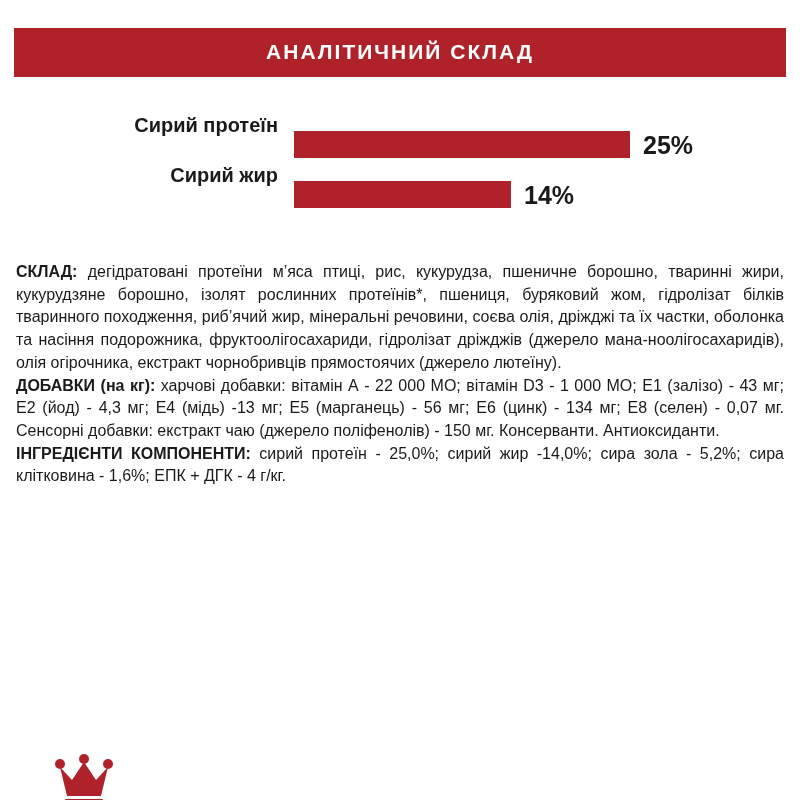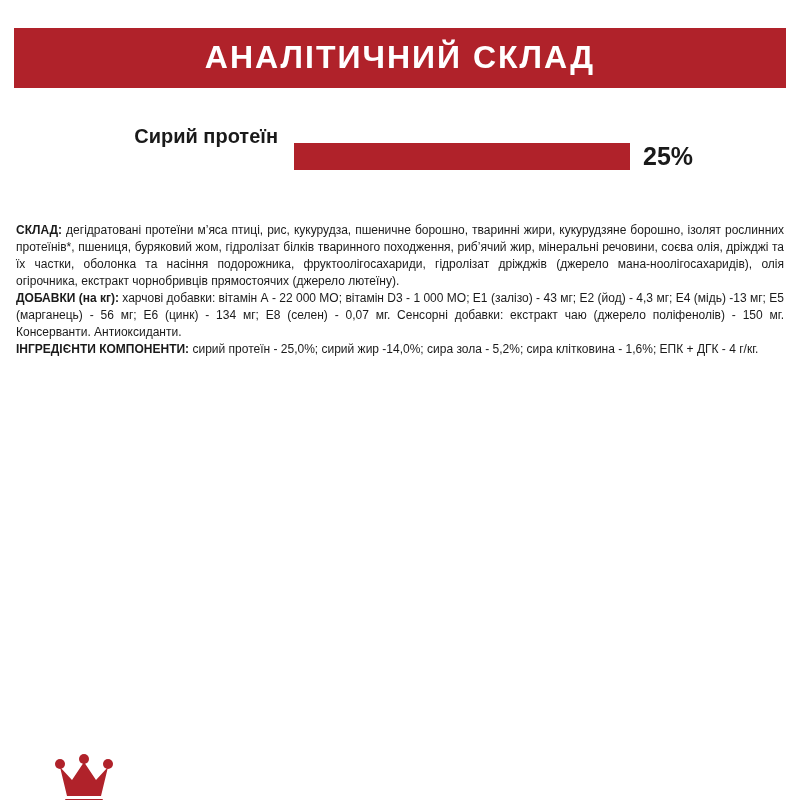--- a/index.html
+++ b/index.html
@@ -18,21 +18,21 @@
     padding: 0 14px;
   }
 
   
   .banner {
     background: #b0222a;
     color: #ffffff;
     text-align: center;
     font-weight: bold;
     letter-spacing: 2px;
-    font-size: 32px;
+    font-size: 21px;
     line-height: 1;
     padding: 13px 0 15px;
   }
   .banner.first { margin-top: 28px; }
 
   
   .chart {
     margin-top: 26px;
     padding-left: 6px;
   }
@@ -46,40 +46,40 @@
     width: 274px;
     text-align: right;
     padding-right: 16px;
     font-size: 20px;
     font-weight: bold;
     color: #1a1a1a;
     white-space: nowrap;
   }
   .bar-wrap {
     display: flex;
-    align-items: center;
+    align-items: flex-start;
     flex: 1;
     margin-top: 40px;
   }
   .bar {
     height: 27px;
     background: #b0222a;
   }
   .bar-value {
     font-size: 25px;
     font-weight: bold;
     margin-left: 13px;
     color: #1a1a1a;
     white-space: nowrap;
   }
 
   
   .ingredients {
     margin-top: 14px;
-    font-size: 12px;
+    font-size: 16px;
     line-height: 1.42;
     color: #1a1a1a;
     text-align: justify;
     padding: 0 2px;
   }
   .ingredients p { margin-bottom: 0; }
   .ingredients b { font-weight: bold; }
 
   
   .footer {
@@ -109,20 +109,27 @@
   <div class="chart">
 
     <div class="chart-row">
       <div class="chart-label">Сирий протеїн</div>
       <div class="bar-wrap">
         <div class="bar" style="width:336px"></div>
         <div class="bar-value">25%</div>
       </div>
     </div>
 
+    <div class="chart-row">
+      <div class="chart-label">Сирий жир</div>
+      <div class="bar-wrap">
+        <div class="bar" style="width:217px"></div>
+        <div class="bar-value">14%</div>
+      </div>
+    </div>
 
     <div class="chart-row">
     </div>
 
   </div>
 
 
   <div class="ingredients">
     <p><b>СКЛАД:</b><span> дегідратовані протеїни м’яса птиці, рис, кукурудза, пшеничне борошно, тваринні жири, кукурудзяне борошно, ізолят рослинних протеїнів*, пшениця, буряковий жом, гідролізат білків тваринного походження, риб’ячий жир, мінеральні речовини, соєва олія, дріжджі та їх частки, оболонка та насіння подорожника, фруктоолігосахариди, гідролізат дріжджів (джерело мана-ноолігосахаридів), олія огірочника, екстракт чорнобривців прямостоячих (джерело лютеїну).</span></p>
     <p><b>ДОБАВКИ (на кг):</b><span> харчові добавки: вітамін А - 22 000 МО; вітамін D3 - 1 000 МО; Е1 (залізо) - 43 мг; Е2 (йод) - 4,3 мг; Е4 (мідь) -13 мг; Е5 (марганець) - 56 мг; Е6 (цинк) - 134 мг; Е8 (селен) - 0,07 мг. Сенсорні добавки: екстракт чаю (джерело поліфенолів) - 150 мг. Консерванти. Антиоксиданти.</span></p>

